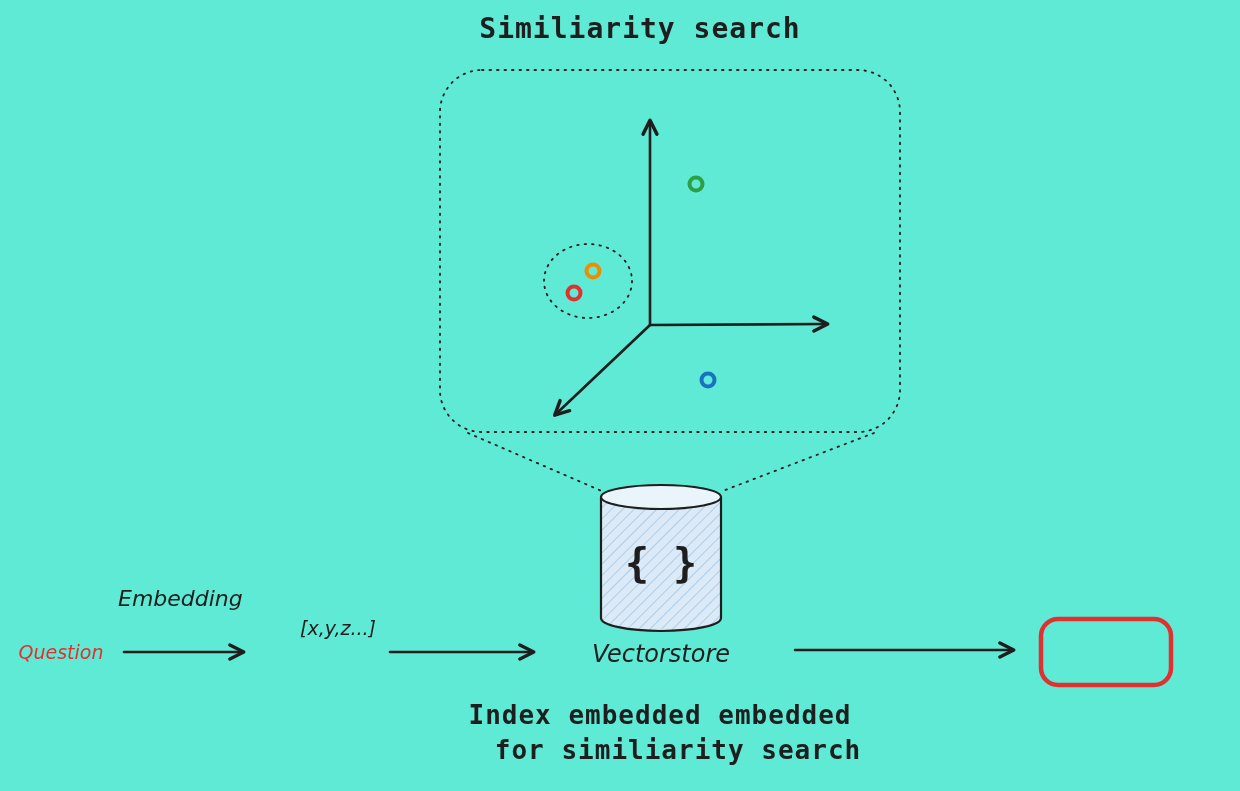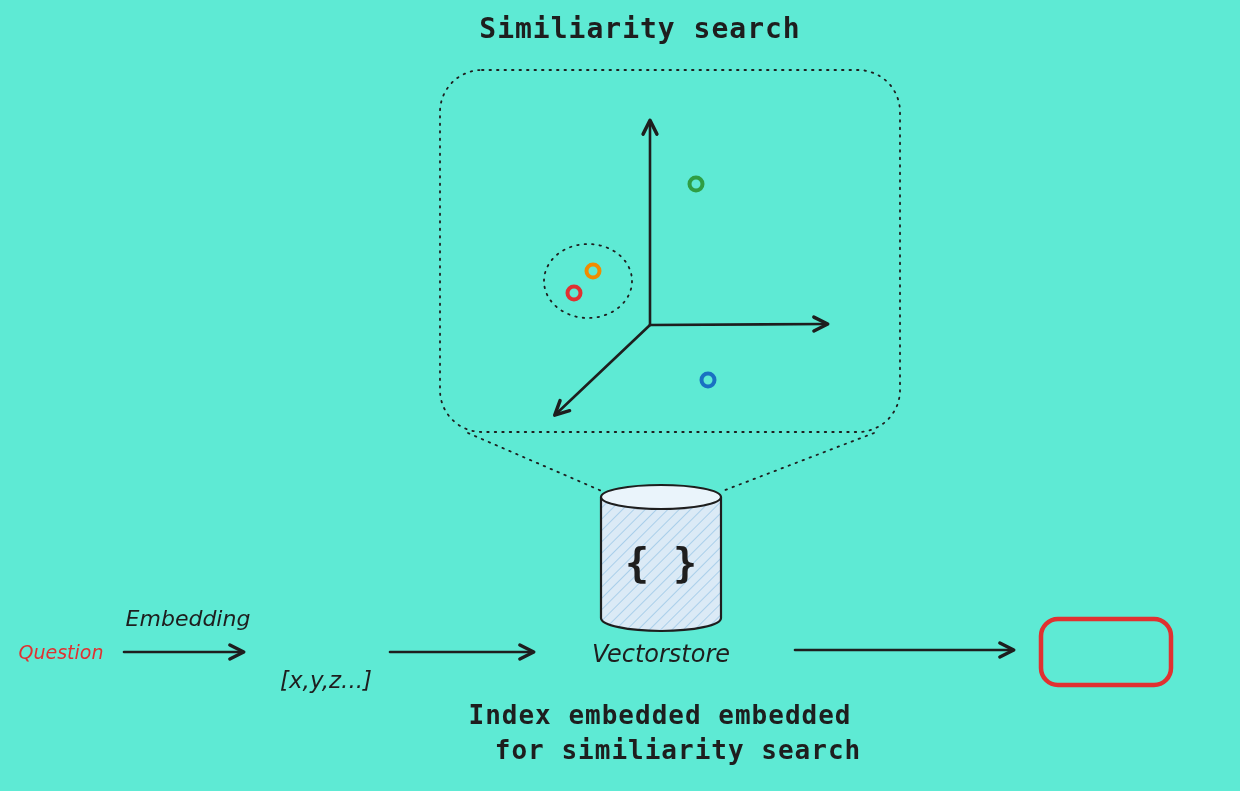--- a/index.html
+++ b/index.html
@@ -60,23 +60,23 @@
 
     <rect x="1041" y="619" width="130" height="66" rx="17" ry="17" fill="none" stroke-width="4.5" stroke-linejoin="round" stroke="#e03131"></rect>
   </svg>
 
   <div class="label mono-title" style="left:390px;top:12px;width:500px;">Similiarity search</div>
 
   <div class="label braces" style="left:611px;top:540px;width:100px;">{ }</div>
 
   <div class="label hand red-text" style="left:6px;top:641px;width:110px;text-align:center;font-size:19px;">Question</div>
 
-  <div class="label hand ink-text" style="left:118px;top:586px;width:140px;text-align:center;font-size:22px;margin-top:20px;">Embedding</div>
+  <div class="label hand ink-text" style="left:118px;top:586px;width:140px;font-size:22px;">Embedding</div>
 
-  <div class="label hand ink-text" style="left:276px;top:667px;width:100px;text-align:center;font-size:23px;">[x,y,z...]</div>
+  <div class="label hand ink-text" style="left:276px;top:617px;width:100px;text-align:right;font-size:19px;">[x,y,z...]</div>
 
   <div class="label hand ink-text" style="left:576px;top:640px;width:170px;text-align:center;font-size:24px;">Vectorstore</div>
 
 
   <div class="label mono-caption" style="left:410px;top:700px;width:500px;">Index embedded embedded</div>
   <div class="label mono-caption" style="left:428px;top:735px;width:500px;">for similiarity search</div>
 
 </div>
 
 </body></html>

